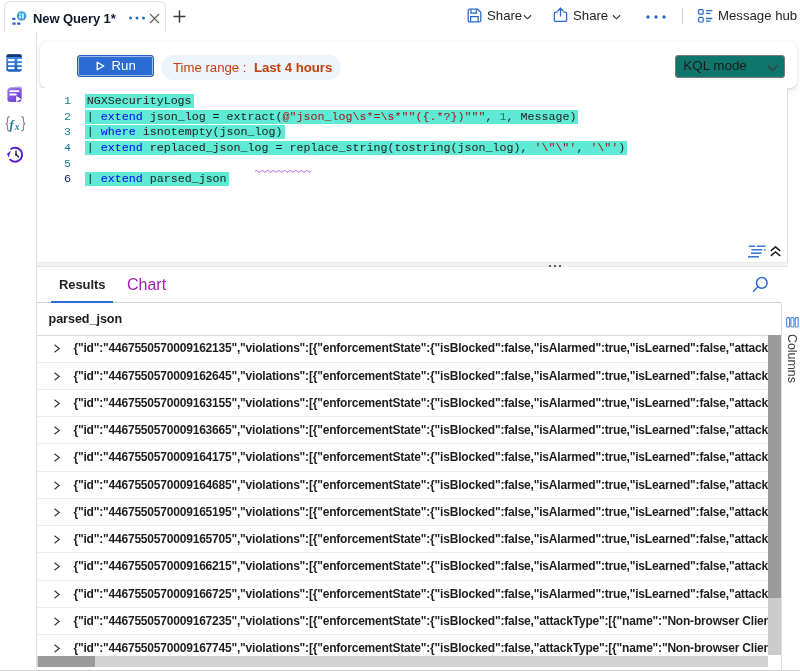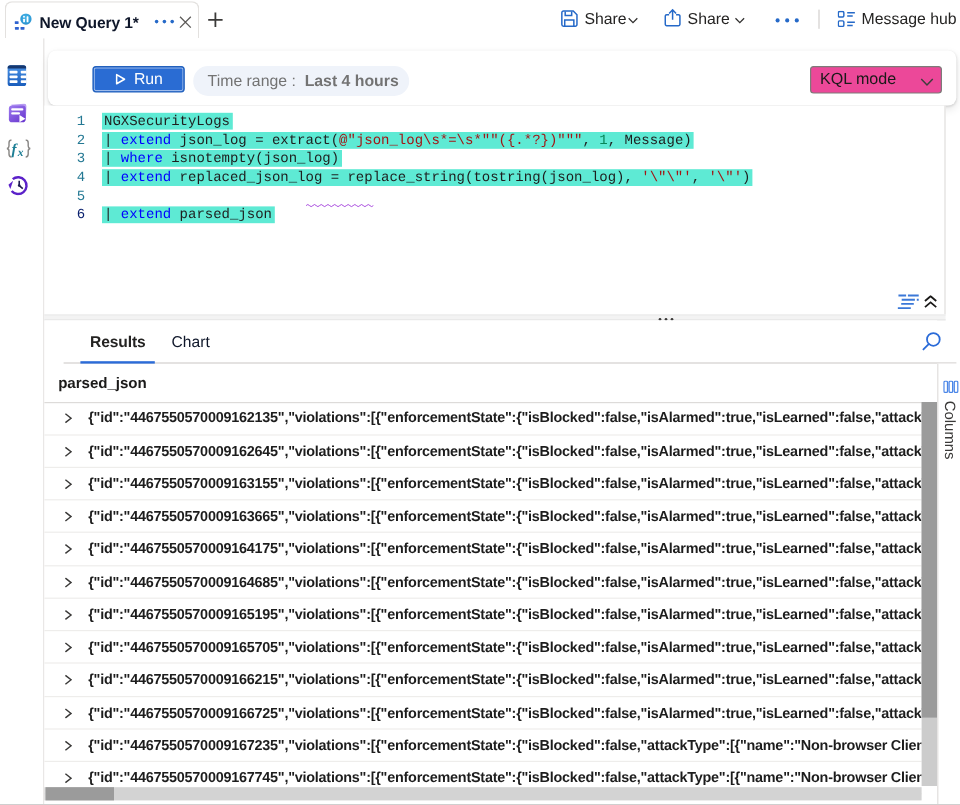--- a/index.html
+++ b/index.html
@@ -17,45 +17,45 @@
 
 #sidebar{position:absolute;left:0;top:32px;width:37px;height:639px;background:#fff;border-right:1px solid #e4e2e0}
 #sidebar svg{position:absolute;left:7px}
 
 #toolcard{position:absolute;left:40px;top:42px;width:757px;height:46px;background:#fff;border-radius:7px;
   box-shadow:0 .6px 1.8px rgba(0,0,0,.11),0 3px 7px rgba(0,0,0,.09)}
 #runbtn{position:absolute;left:37.4px;top:13.4px;width:76.6px;height:21.4px;background:#2a6cd3;border:1px solid #2160bd;
   border-radius:3px;box-shadow:inset 0 0 0 1px rgba(255,255,255,.55);color:#fff;font-size:13.2px;
   text-align:center;line-height:20px}
 .pill{position:absolute;top:12.5px;height:25px;background:#eff3fa;border-radius:12.5px;font-size:13.2px;
-  color:#737373;line-height:25px;white-space:pre}
+  color:#c2410c;line-height:25px;white-space:pre}
 #pill1{left:120.5px;width:180.5px;padding-left:12.5px}
 #pill2{left:308.4px;width:89px;padding-left:14px}
 #kql{position:absolute;left:635.3px;top:13.1px;width:109.4px;height:22.5px;border:1px solid #7d7b79;border-radius:3px;
-  font-size:13.4px;color:#1b1a19;line-height:20.5px;padding-left:7px;background:#ec4899}
+  font-size:13.4px;color:#1b1a19;line-height:20.5px;padding-left:7px;background:#0f766e}
 
 #editor{position:absolute;left:37px;top:88px;width:751px;height:174px;background:#fff;border-right:1px solid #e0dedc}
 .cl{position:absolute;left:0;height:15.66px;line-height:15.66px;white-space:pre;
   font-family:"Liberation Mono",monospace;font-size:11.66px;color:#1e1e1e}
 .lnum{position:absolute;width:34px;text-align:right;color:#237893;
   font-family:"Liberation Mono",monospace;font-size:11.66px;height:15.66px;line-height:15.66px}
 .hl{background:#5eead4;font-style:normal;padding:0 2px;margin-left:-2px}
 .k{color:#0000ff}.s{color:#a31515}.n{color:#098658}
 #sq{position:absolute;width:71px;height:4px}
 
 #edicons{position:absolute;left:709px;top:156px;width:50px;height:18px}
 
 #split{position:absolute;left:37px;top:262px;width:751px;height:5px;background:#f3f3f3;
   border-top:1px solid #ebebeb;border-bottom:1px solid #e7e7e7}
 
 #results{position:absolute;left:37px;top:267px;width:744px;height:404px;background:#fff}
-#tabsrow{position:absolute;left:16px;top:0;width:744px;height:36px;border-bottom:1px solid #d2d0ce}
+#tabsrow{position:absolute;left:0;top:0;width:744px;height:36px;border-bottom:1px solid #d2d0ce}
 #rtab{position:absolute;left:14px;top:0;height:36px;padding:0 8px;font-size:13px;font-weight:700;color:#242322;letter-spacing:-.1px;
   line-height:35px;border-bottom:2.5px solid #2b6bd8}
-#ctab{position:absolute;left:82px;top:0;height:36px;padding:0 8px;font-size:13px;color:#0f172a;line-height:35px}
+#ctab{position:absolute;left:82px;top:0;height:36px;padding:0 8px;font-size:16px;color:#a21caf;line-height:35px}
 #grid{position:absolute;left:0;top:36px;width:744px;height:368px}
 #ghead{position:absolute;left:0;top:0;width:744px;height:32.8px;border-bottom:1px solid #dddbd9;
   font-size:12.6px;font-weight:700;color:#1b1a19;line-height:33px;padding-left:11.5px;letter-spacing:-.05px}
 .grow{position:absolute;left:0;width:730.5px;height:27.25px;border-bottom:1px solid #eeedeb;overflow:hidden}
 .grow .gt{position:absolute;left:36.5px;top:6.2px;font-size:12px;font-weight:600;color:#1d1d1d;
   white-space:pre;letter-spacing:-.2px}
 .grow svg{position:absolute;left:15.5px;top:9px}
 
 #vsb{position:absolute;left:730.5px;top:32.3px;width:13px;height:320.2px;background:#cccccc}
 #vsbt{position:absolute;left:0;top:0;width:13px;height:263px;background:#9b9b9b}

